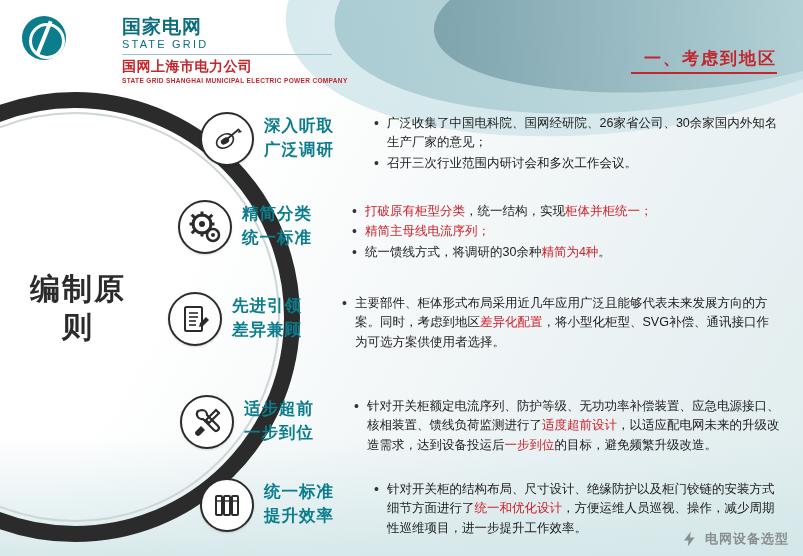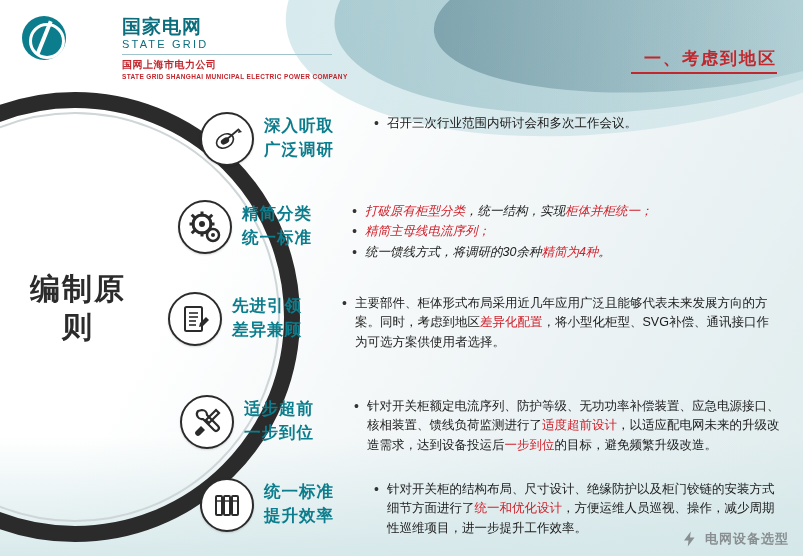--- a/index.html
+++ b/index.html
@@ -71,21 +71,21 @@
   .logo-text-wrap { padding-top: 1px; margin-left: 48px; }
   .logo-cn {
     font-size: 19px; font-weight: bold; color: #0c6e7d; letter-spacing: 1px;
     line-height: 1.05;
   }
   .logo-en {
     font-size: 11px; font-weight: normal; color: #0c6e7d; letter-spacing: 2.2px;
     line-height: 1.3;
   }
   .logo-rule { width: 210px; height: 1px; background: #9fc4cb; margin: 3px 0 3px; }
-  .logo-sub-cn { font-size: 10px; font-weight: bold; color: #c1272d; letter-spacing: .5px; }
+  .logo-sub-cn { font-size: 14px; font-weight: bold; color: #c1272d; letter-spacing: .5px; }
   .logo-sub-en { font-size: 6.5px; font-weight: bold; color: #c1272d; letter-spacing: .35px; margin-top: 1px; }
 
   
   .slide-title {
     position: absolute; right: 26px; top: 47px;
     font-size: 17px; font-weight: bold; color: #c1272d;
     letter-spacing: 2px;
   }
   .slide-title-underline {
     position: absolute; right: 26px; top: 72px;
@@ -155,21 +155,21 @@
     content: "•";
     position: absolute; left: 2px; top: -1px;
     color: #333; font-size: 14px;
   }
   .red { color: #d0202a; }
 
   
   #row-1 { left: 200px; top: 112px; width: 580px; }
   #row-1 .row-body { width: 450px; }
   #row-2 { left: 178px; top: 200px; width: 600px; }
-  #row-2 .row-body { width: 470px; font-style: italic; }
+  #row-2 .row-body { width: 470px; }
   #row-3 { left: 168px; top: 292px; width: 610px; }
   #row-3 .row-body { width: 480px; }
   #row-4 { left: 180px; top: 395px; width: 600px; }
   #row-4 .row-body { width: 475px; }
   #row-5 { left: 200px; top: 478px; width: 580px; }
   #row-5 .row-body { width: 455px; }
 
   #row-2 .row-head, #row-3 .row-head, #row-4 .row-head, #row-5 .row-head { text-align: left; }
 
   
@@ -218,20 +218,21 @@
         <line x1="14" y1="16" x2="27" y2="5" stroke="#2b2b2b" stroke-width="1.8"></line>
         <path d="M27 5 l-1 4 l4 -1 z" fill="#2b2b2b"></path>
       </svg>
     </div>
     <div class="row-head">
       <div>深入听取</div>
       <div>广泛调研</div>
     </div>
     <div class="row-body">
       <ul class="bullets">
+          <li><span>广泛收集了中国电科院、国网经研院、26家省公司、30余家国内外知名生产厂家的意见；</span></li>
           <li><span>召开三次行业范围内研讨会和多次工作会议。</span></li>
         </ul>
     </div>
   </div>
 
   <div class="row" id="row-2">
     <div class="icon-badge">
       <svg width="32" height="32" viewBox="0 0 32 32">
         <g fill="#2b2b2b">
           <circle cx="13" cy="13" r="9" fill="none" stroke="#2b2b2b" stroke-width="3"></circle>

